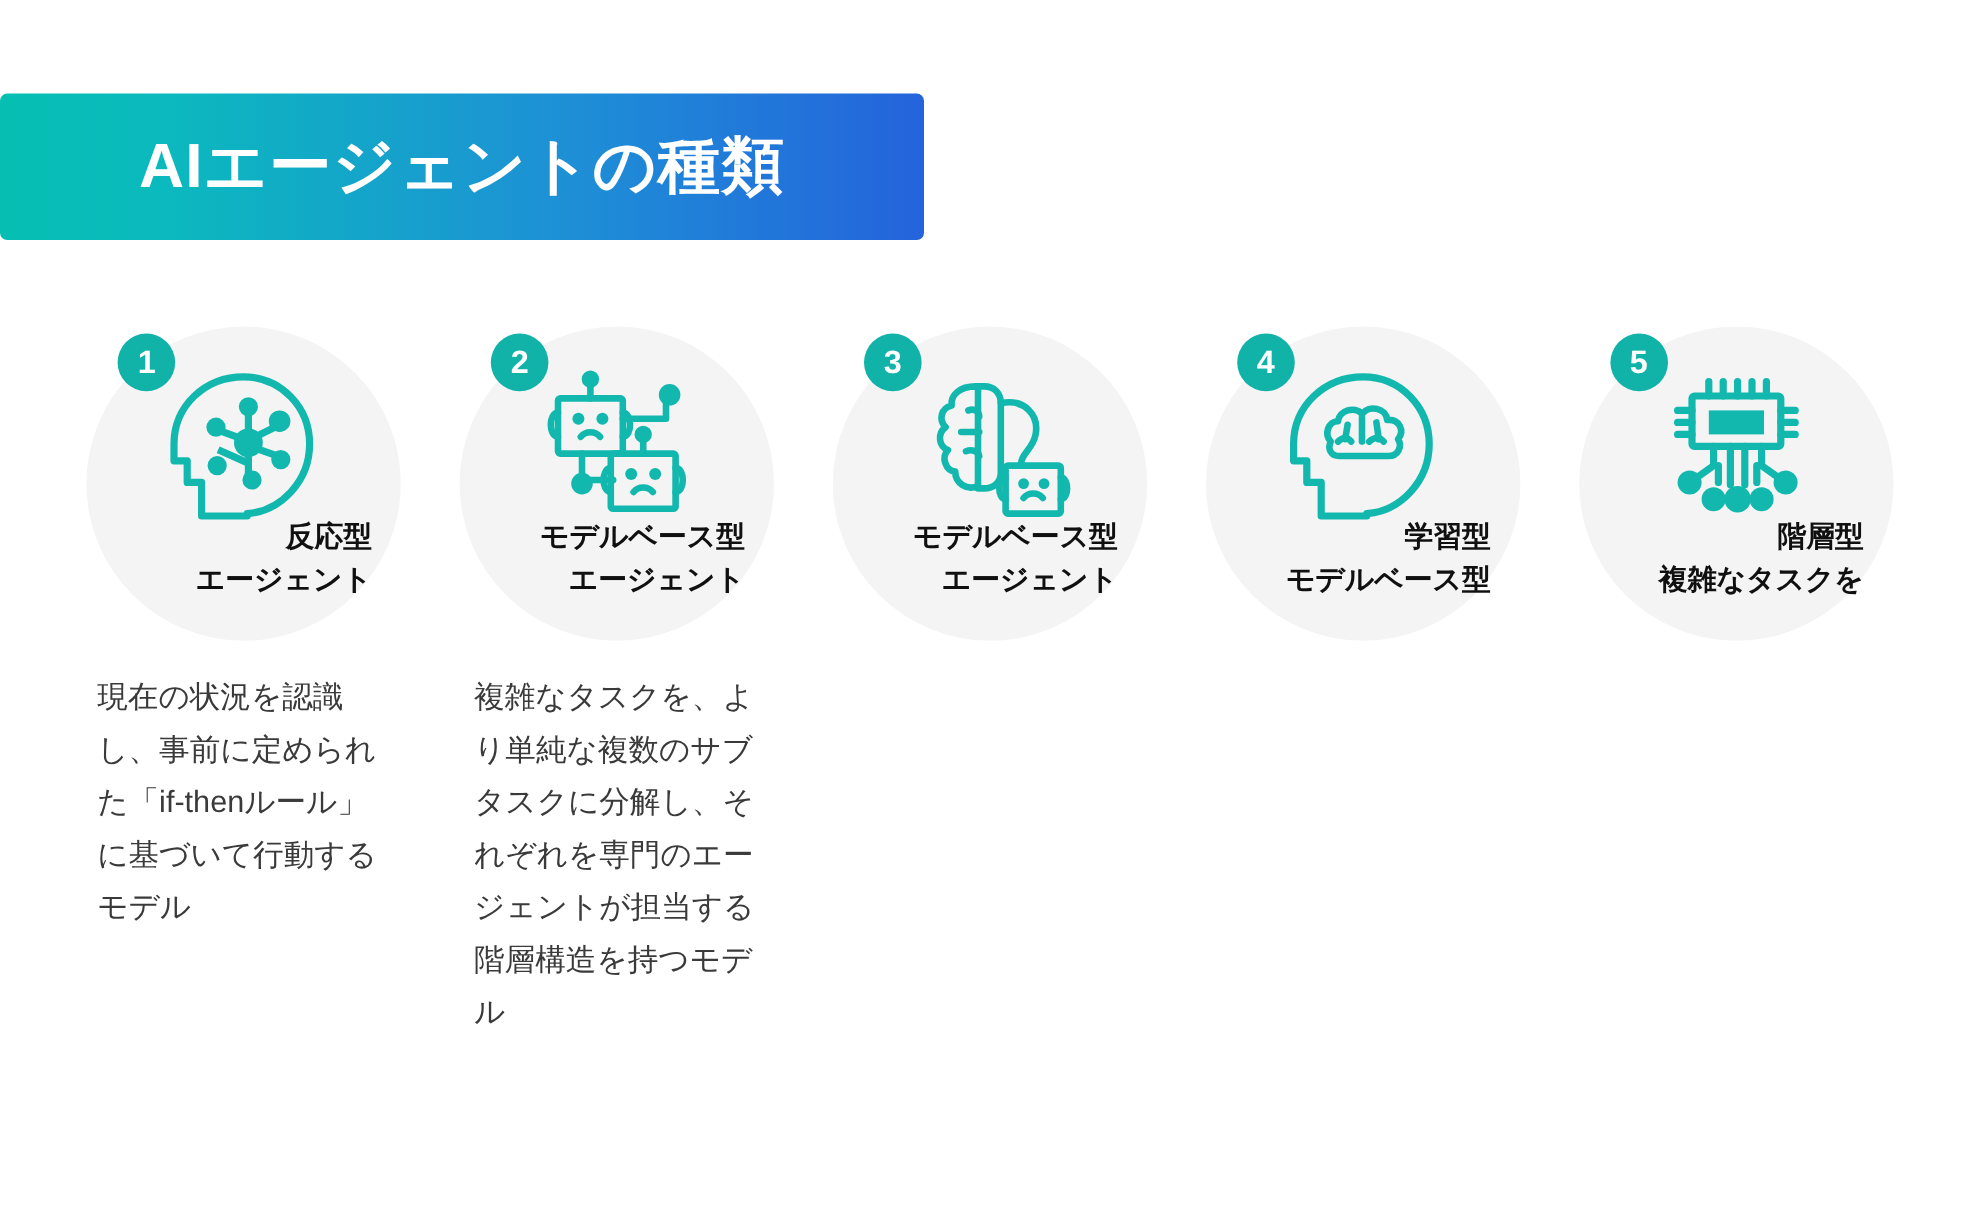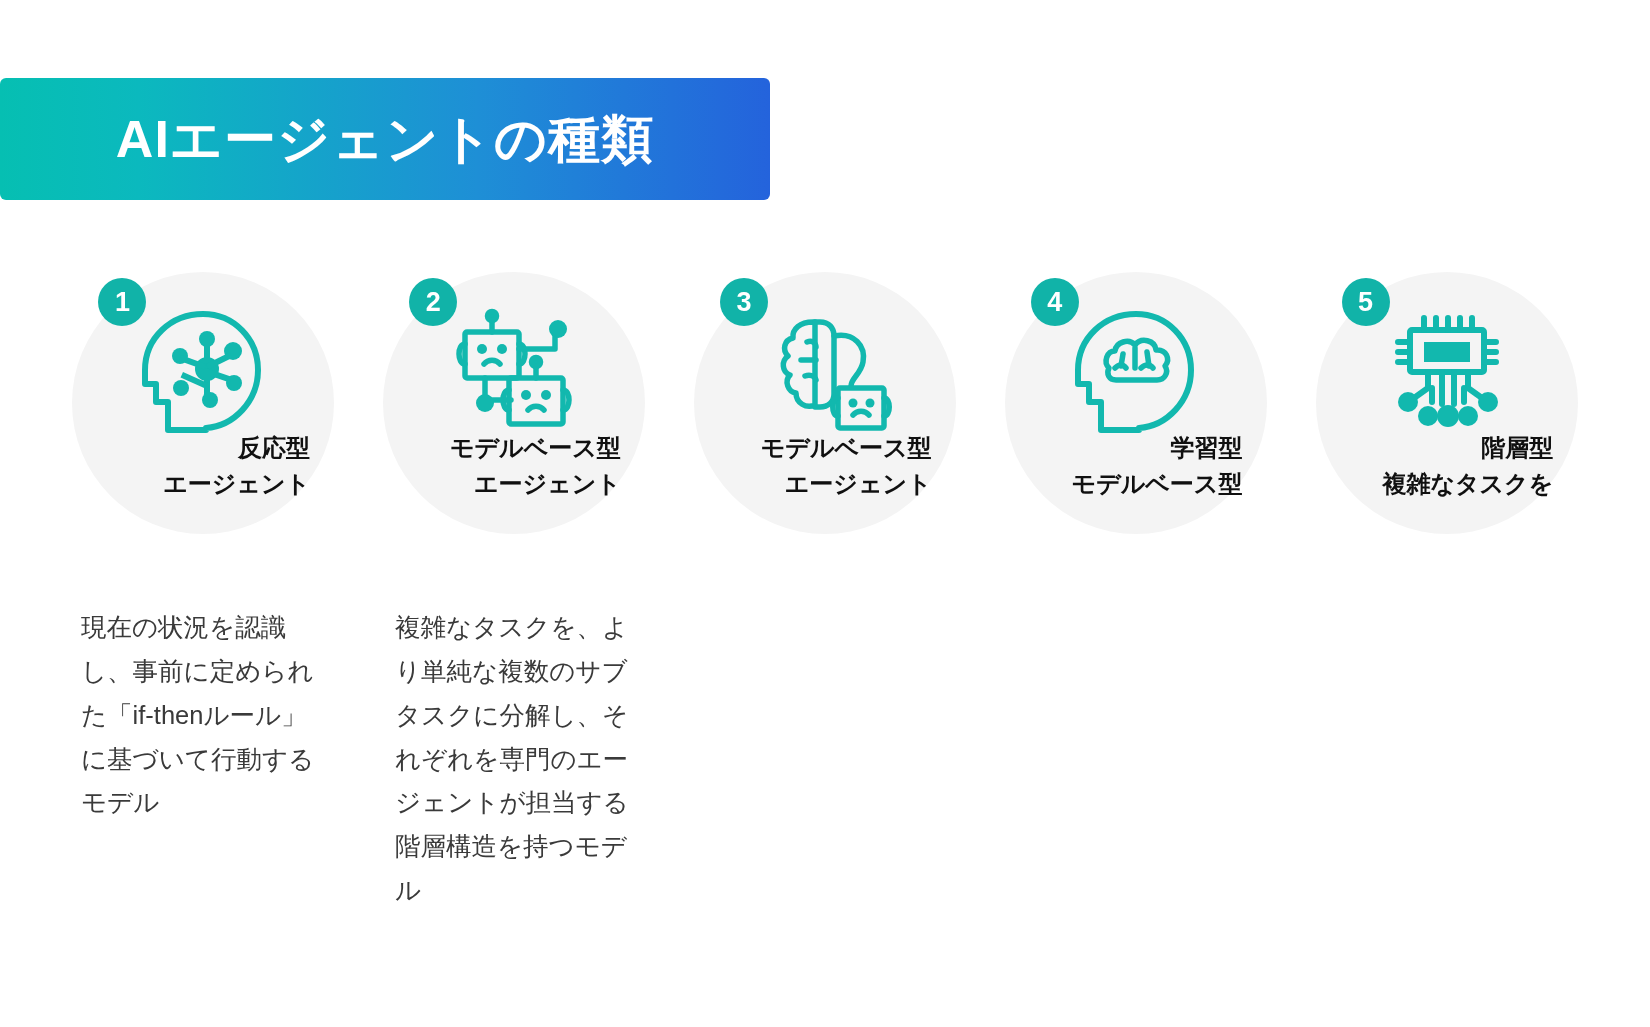--- a/index.html
+++ b/index.html
@@ -128,21 +128,20 @@
   
   .descs {
     position: absolute;
     top: 560px;
     left: 0;
     width: 1650px;
     display: flex;
     justify-content: flex-start;
     padding: 0 48px;
     box-sizing: border-box;
-    margin-top: 46px;
   }
   .desc-col {
     width: 314px;
     display: flex;
     justify-content: center;
   }
   .desc-text {
     width: 248px;
     font-size: 25.5px;
     line-height: 1.72;

